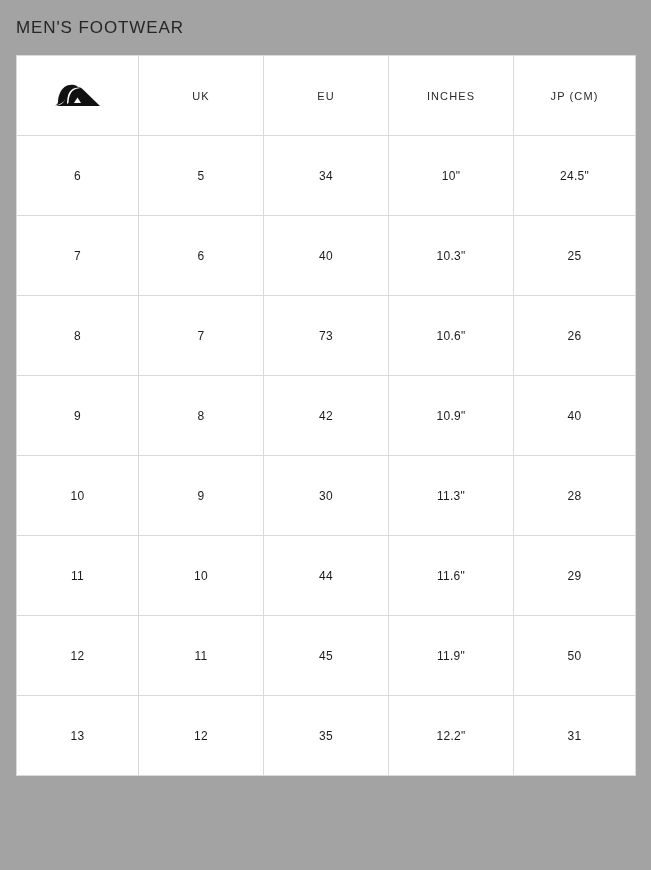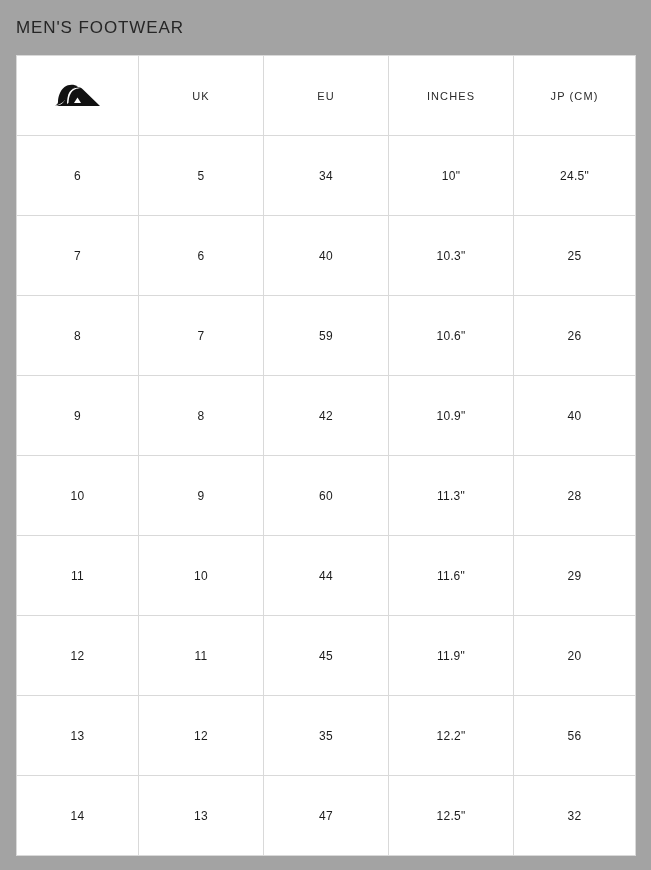--- a/index.html
+++ b/index.html
@@ -139,63 +139,56 @@
         <tr>
           <td>7</td>
           <td>6</td>
           <td>40</td>
           <td>10.3"</td>
           <td>25</td>
         </tr>
         <tr>
           <td>8</td>
           <td>7</td>
-          <td>59</td>
+          <td>73</td>
           <td>10.6"</td>
           <td>26</td>
         </tr>
         <tr>
           <td>9</td>
           <td>8</td>
           <td>42</td>
           <td>10.9"</td>
           <td>40</td>
         </tr>
         <tr>
           <td>10</td>
           <td>9</td>
-          <td>60</td>
+          <td>30</td>
           <td>11.3"</td>
           <td>28</td>
         </tr>
         <tr>
           <td>11</td>
           <td>10</td>
           <td>44</td>
           <td>11.6"</td>
           <td>29</td>
         </tr>
         <tr>
           <td>12</td>
           <td>11</td>
           <td>45</td>
           <td>11.9"</td>
-          <td>20</td>
+          <td>50</td>
         </tr>
         <tr>
           <td>13</td>
           <td>12</td>
           <td>35</td>
           <td>12.2"</td>
-          <td>56</td>
-        </tr>
-        <tr>
-          <td>14</td>
-          <td>13</td>
-          <td>47</td>
-          <td>12.5"</td>
-          <td>32</td>
+          <td>31</td>
         </tr>
       </tbody>
     </table>
   </div>
 
 </div>
 
 </body></html>

